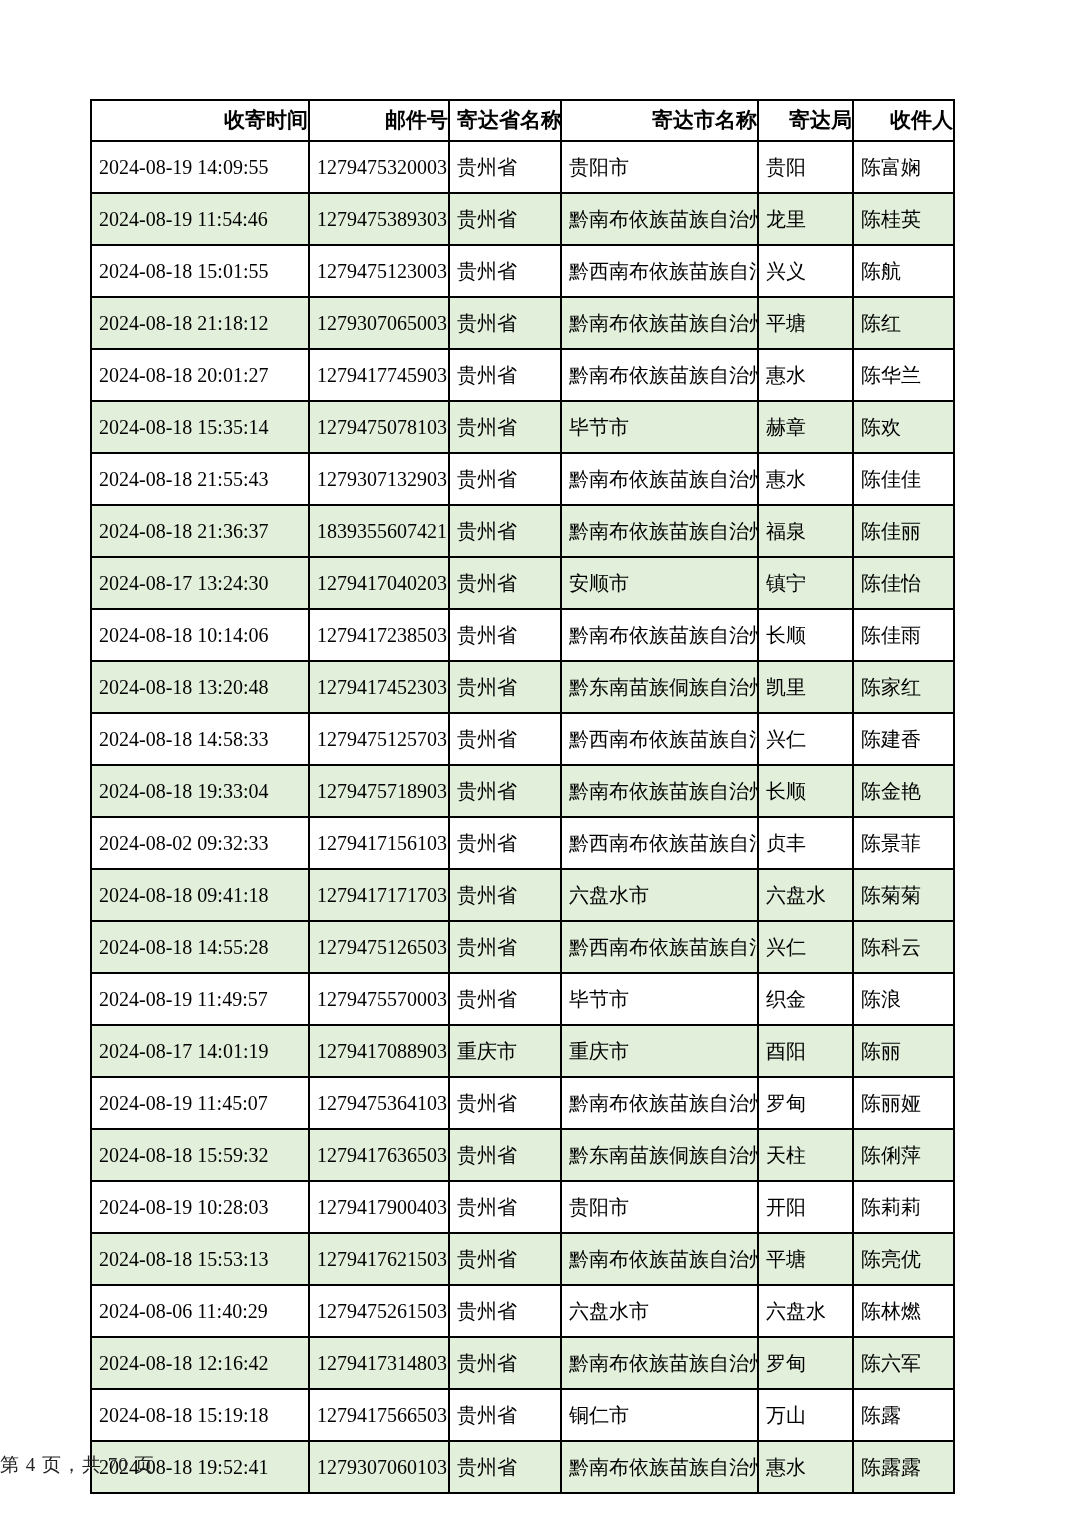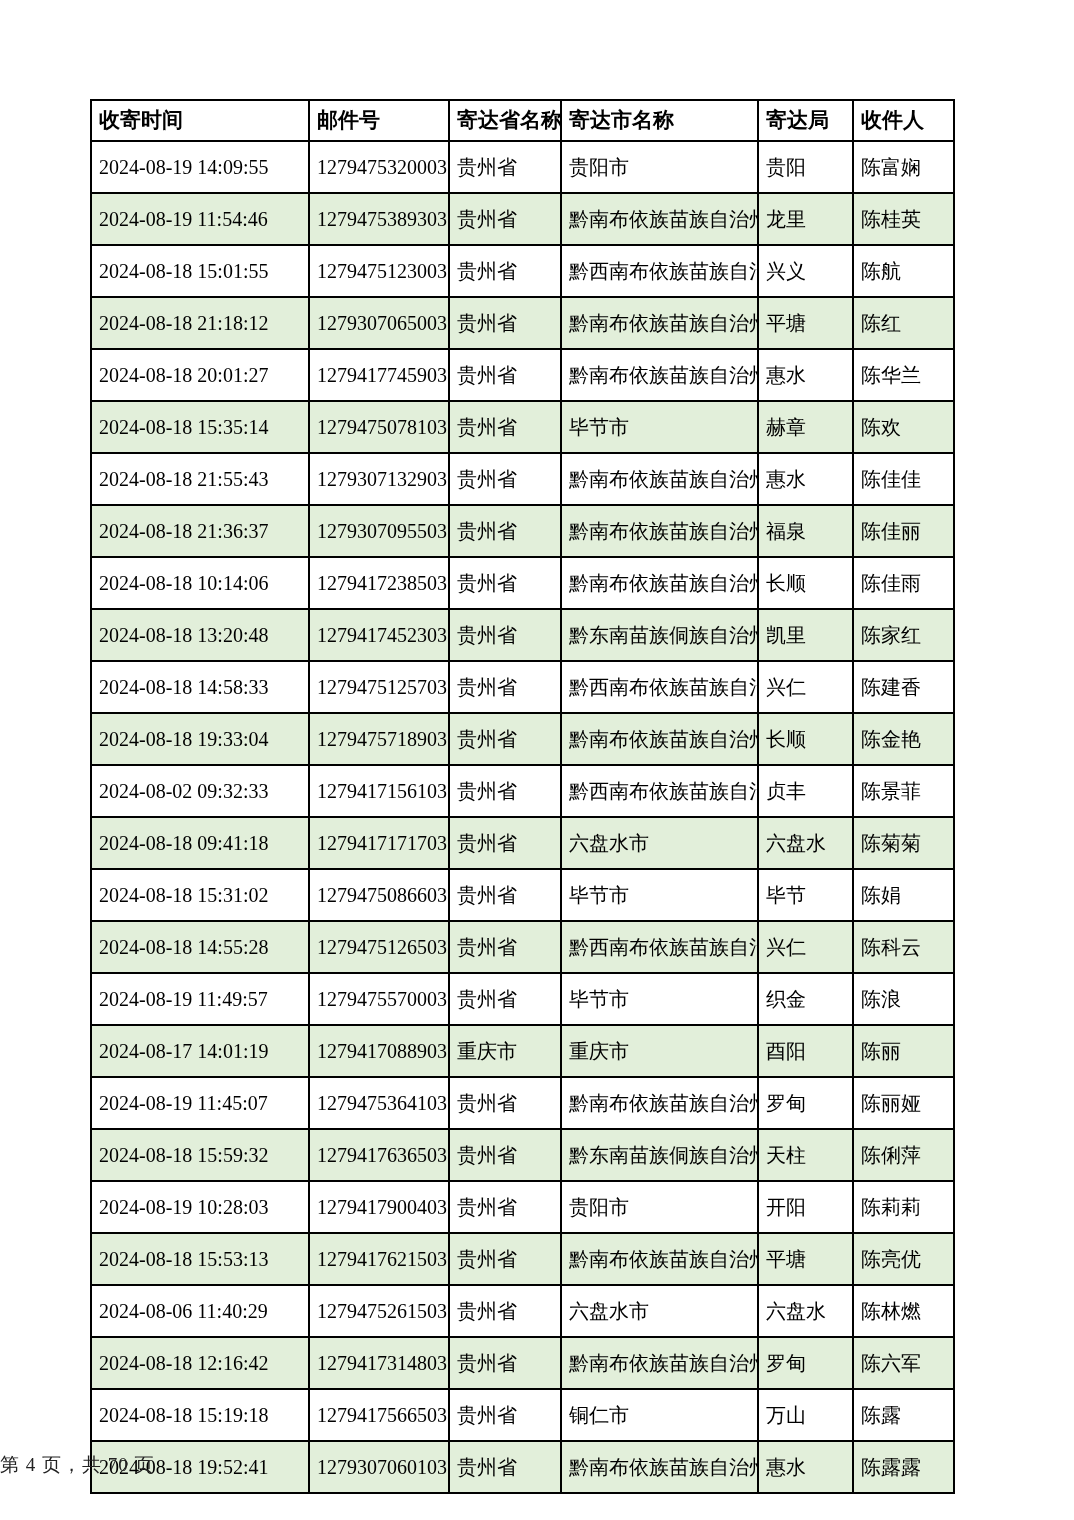--- a/index.html
+++ b/index.html
@@ -40,20 +40,21 @@
     white-space: nowrap;
     overflow: hidden;
     font-size: 20px;
     line-height: 1;
   }
   table.mail-table thead tr { height: 41px; }
   table.mail-table tbody tr { height: 52px; }
   table.mail-table th {
     font-weight: bold;
     font-size: 21px;
+    text-align: right;
   }
   table.mail-table tbody tr.alt {
     background: var(--row-alt, #e2efda);
     font-family: Liberation Serif, serif;
   }
   .page-footer {
     position: absolute;
     left: 0;
     top: 1452px;
     width: 100%;
@@ -139,25 +140,33 @@
         <tr>
           <td>2024-08-18 21:55:43</td>
           <td>1279307132903</td>
           <td>贵州省</td>
           <td>黔南布依族苗族自治州</td>
           <td>惠水</td>
           <td>陈佳佳</td>
         </tr>
         <tr class="alt">
           <td>2024-08-18 21:36:37</td>
-          <td>1279307095503</td>
+          <td>1839355607421</td>
           <td>贵州省</td>
           <td>黔南布依族苗族自治州</td>
           <td>福泉</td>
           <td>陈佳丽</td>
+        </tr>
+        <tr class="alt">
+          <td>2024-08-17 13:24:30</td>
+          <td>1279417040203</td>
+          <td>贵州省</td>
+          <td>安顺市</td>
+          <td>镇宁</td>
+          <td>陈佳怡</td>
         </tr>
         <tr>
           <td>2024-08-18 10:14:06</td>
           <td>1279417238503</td>
           <td>贵州省</td>
           <td>黔南布依族苗族自治州</td>
           <td>长顺</td>
           <td>陈佳雨</td>
         </tr>
         <tr class="alt">
@@ -192,28 +201,20 @@
           <td>贞丰</td>
           <td>陈景菲</td>
         </tr>
         <tr class="alt">
           <td>2024-08-18 09:41:18</td>
           <td>1279417171703</td>
           <td>贵州省</td>
           <td>六盘水市</td>
           <td>六盘水</td>
           <td>陈菊菊</td>
-        </tr>
-        <tr>
-          <td>2024-08-18 15:31:02</td>
-          <td>1279475086603</td>
-          <td>贵州省</td>
-          <td>毕节市</td>
-          <td>毕节</td>
-          <td>陈娟</td>
         </tr>
         <tr class="alt">
           <td>2024-08-18 14:55:28</td>
           <td>1279475126503</td>
           <td>贵州省</td>
           <td>黔西南布依族苗族自治州</td>
           <td>兴仁</td>
           <td>陈科云</td>
         </tr>
         <tr>

